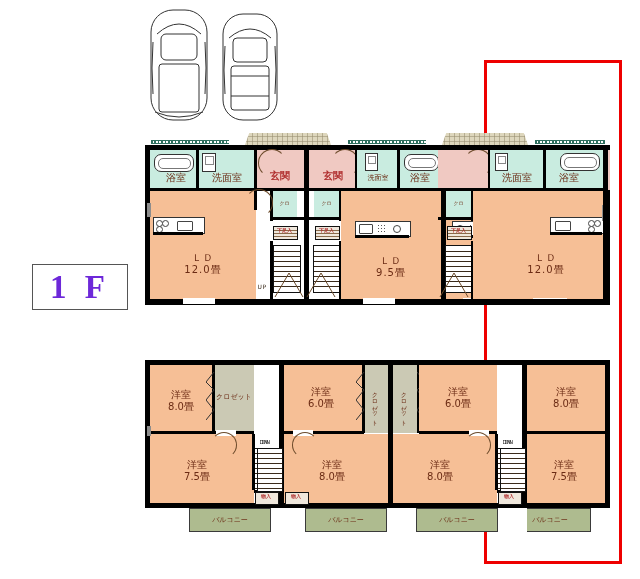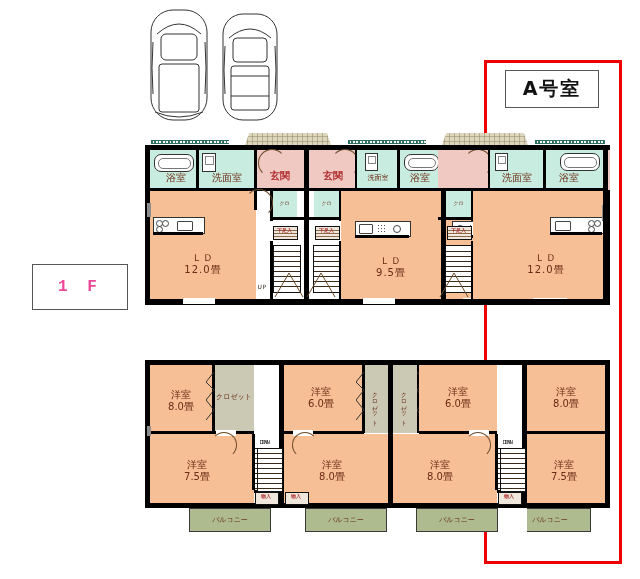--- a/index.html
+++ b/index.html
@@ -33,22 +33,22 @@
   .lbl.jp   {font-size:10px;}
   .lbl.sm   {font-size:7px;}
   .lbl.xs   {font-size:5px;}
   .lbl.ld   {font-size:10px;letter-spacing:1px;}
   .lbl.red  {color:#b03030;font-weight:bold;}
   .lbl.dn   {color:#222;font-size:5.5px;letter-spacing:.3px;}
   .lbl.up   {color:#3a2a1a;font-size:6px;letter-spacing:.5px;}
   .boxlbl{
     position:absolute;background:#fff;border:1.4px solid #555;
     display:flex;align-items:center;justify-content:center;
-    font-size:16px;font-weight:bold;color:#ec4899;letter-spacing:5px;
-    font-family:Liberation Mono, monospace;
+    font-size:33px;font-weight:bold;color:#6d28d9;letter-spacing:5px;
+    font-family:Liberation Serif, serif;
   }
   .unitbox{
     position:absolute;background:#fff;border:1.4px solid #555;
     display:flex;align-items:center;justify-content:center;
     font-size:19px;font-weight:bold;color:#111;letter-spacing:2px;
     font-family:"DejaVu Sans",sans-serif;
   }
   .hl{
     position:absolute;border:3px solid #ee0000;background:transparent;
     pointer-events:none;
@@ -113,21 +113,20 @@
         <rect x="88" y="34" width="34" height="24" rx="4"></rect>
         <rect x="86" y="62" width="38" height="44" rx="3"></rect>
         <path d="M80 42 q-2 24 0 48"></path>
         <path d="M130 42 q2 24 0 48"></path>
         <path d="M86 92 h38"></path>
         <path d="M86 72 h38"></path>
       </g>
     </svg>
   </div>
 
-  <div class="unitbox" style="left:505px;top:70px;width:92px;height:36px;">A号室</div>
 
   <div class="hl" style="left:484px;top:60px;width:132px;height:279px;border-bottom:none;"></div>
   <div class="hl" style="left:484px;top:339px;width:132px;height:222px;border-top:none;"></div>
 
   <div class="boxlbl" style="left:32px;top:264px;width:94px;height:44px;">1 F</div>
 
 
   <div class="abs" style="left:145px;top:145px;width:465px;height:160px;">
 
     <div class="winhatch abs" style="left:6px;top:-5px;width:78px;height:4px;"></div>

